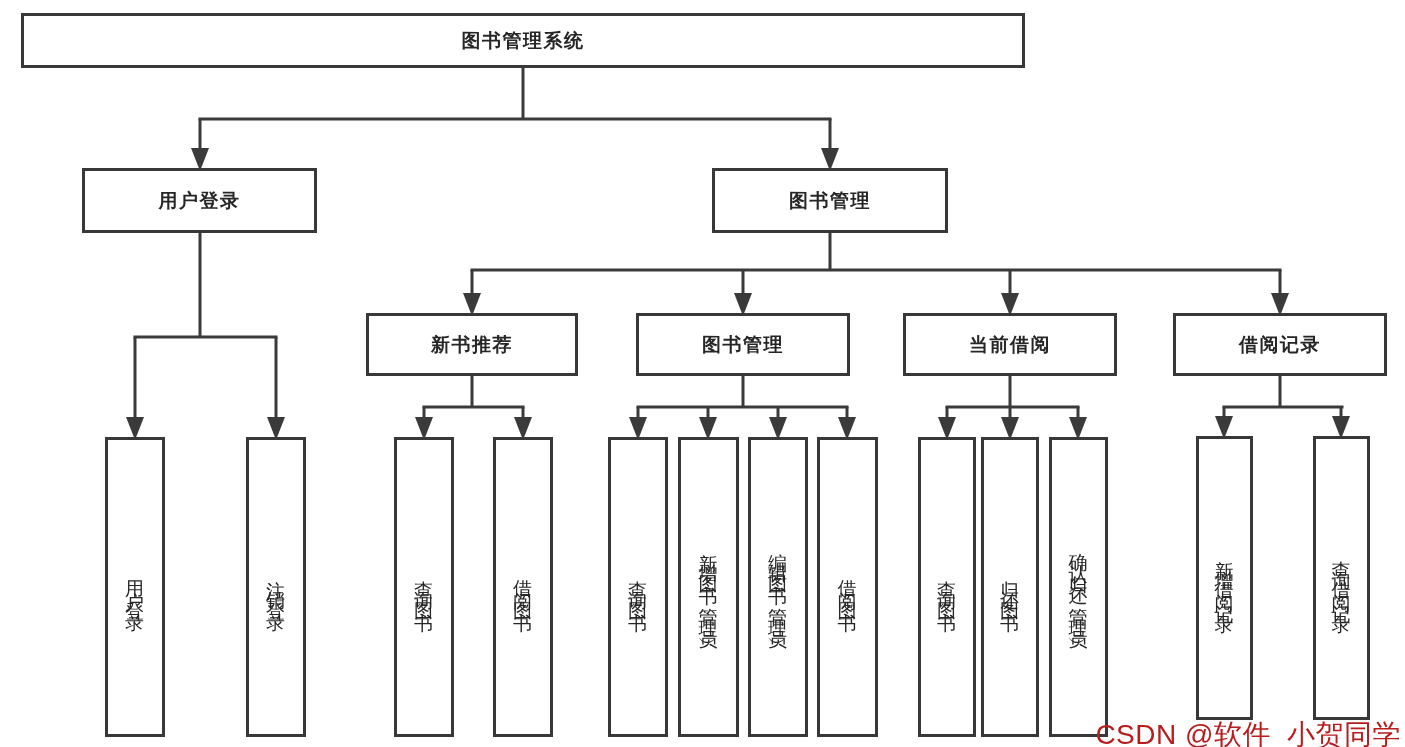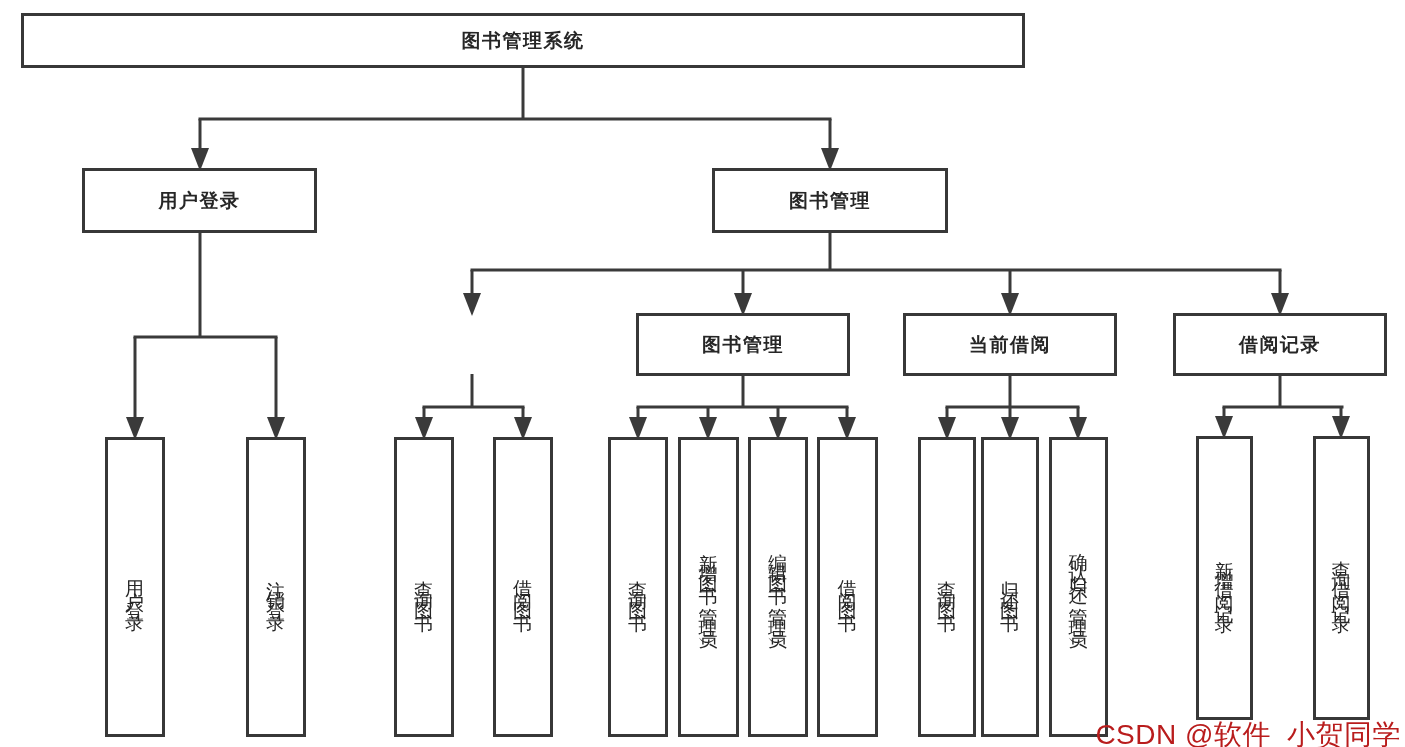--- a/index.html
+++ b/index.html
@@ -188,20 +188,23 @@
     <span class="hlabel">图书管理系统</span>
   </div>
 
   <div class="node" id="n1">
     <span class="hlabel">用户登录</span>
   </div>
   <div class="node" id="n2">
     <span class="hlabel">图书管理</span>
   </div>
 
+  <div class="node" id="l3a">
+    <span class="hlabel">新书推荐</span>
+  </div>
   <div class="node" id="l3b">
     <span class="hlabel">图书管理</span>
   </div>
   <div class="node" id="l3d">
     <span class="hlabel">借阅记录</span>
   </div>
   <div class="node" id="l3c">
     <span class="hlabel">当前借阅</span>
   </div>
 

